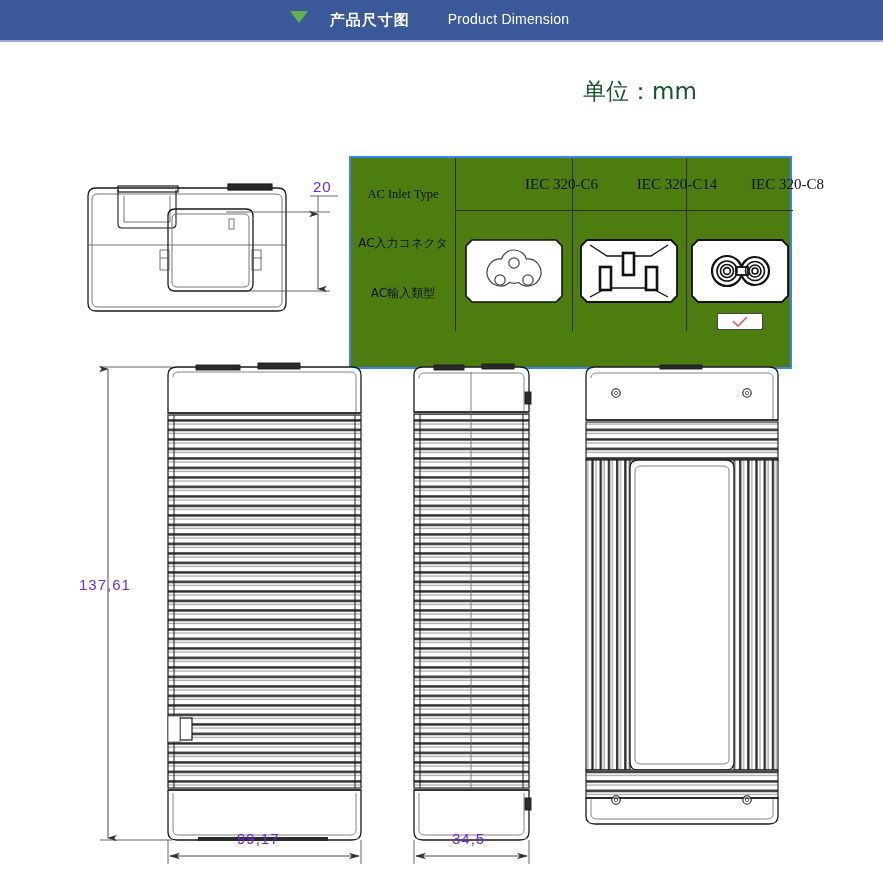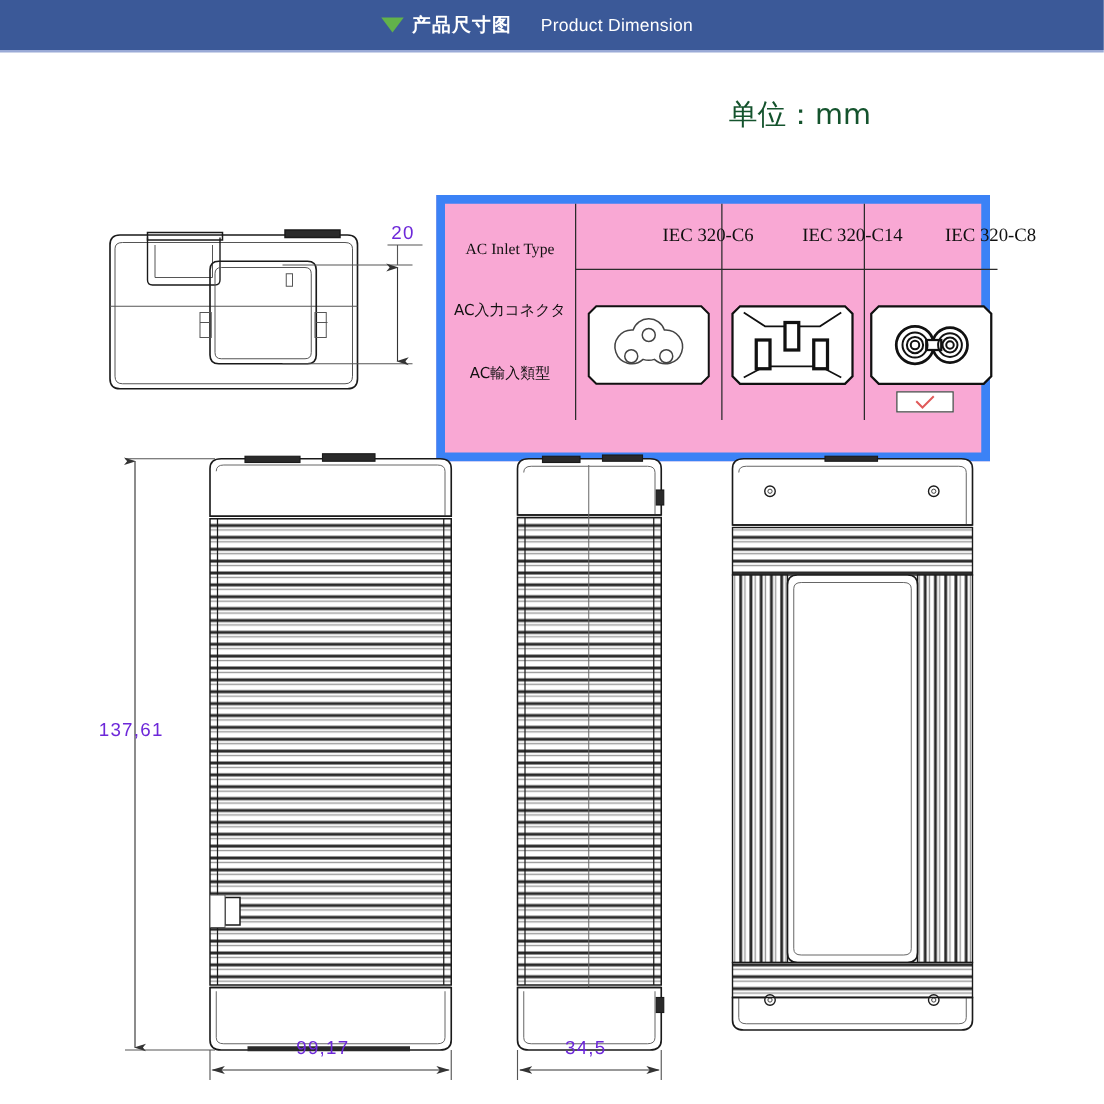--- a/index.html
+++ b/index.html
@@ -15,21 +15,21 @@
   #header-bar{
     position:absolute;left:0;top:0;width:883px;height:40px;
     background:#3b5998;
     display:flex;align-items:center;justify-content:center;
     box-sizing:border-box;
   }
   #header-bar .underline{
     position:absolute;left:0;top:40px;width:883px;height:2px;
     background:#9aaad6;
   }
-  #header-inner{display:flex;align-items:center;gap:7px;transform:translateX(-12px);}
+  #header-inner{display:flex;align-items:flex-start;gap:22px;transform:translateX(-12px);}
   .tri-icon{
     width:0;height:0;
     border-left:9px solid transparent;
     border-right:9px solid transparent;
     border-top:12px solid #62b24a;
   }
   #header-cn{
     color:#ffffff;font-size:15px;font-weight:bold;letter-spacing:1px;
     font-family:"DejaVu Sans", sans-serif;
   }
@@ -40,22 +40,22 @@
   
   #unit-label{
     position:absolute;left:583px;top:76px;
     font-size:23px;color:#14532d;
     font-family:"DejaVu Sans", sans-serif;
     white-space:nowrap;
   }
   
   #inlet-table{
     position:absolute;left:349px;top:156px;width:443px;height:213px;
-    border:7px solid #3b82f6;box-sizing:border-box;
-    background:#f9a8d4;
+    border:2px solid #3b82f6;box-sizing:border-box;
+    background:#4d7c0f;
   }
   .tbl-vline{position:absolute;top:0;width:1px;height:173px;background:#2b2b2b;}
   .tbl-hline{position:absolute;height:1px;background:#2b2b2b;}
   .col-head{
     position:absolute;top:0;height:52px;
     display:flex;align-items:center;justify-content:center;
     font-family:"Liberation Serif", serif;font-size:15px;color:#111;padding-left:48px;
   }
   .row-label-cell{
     position:absolute;left:0;top:0;width:104px;height:173px;

